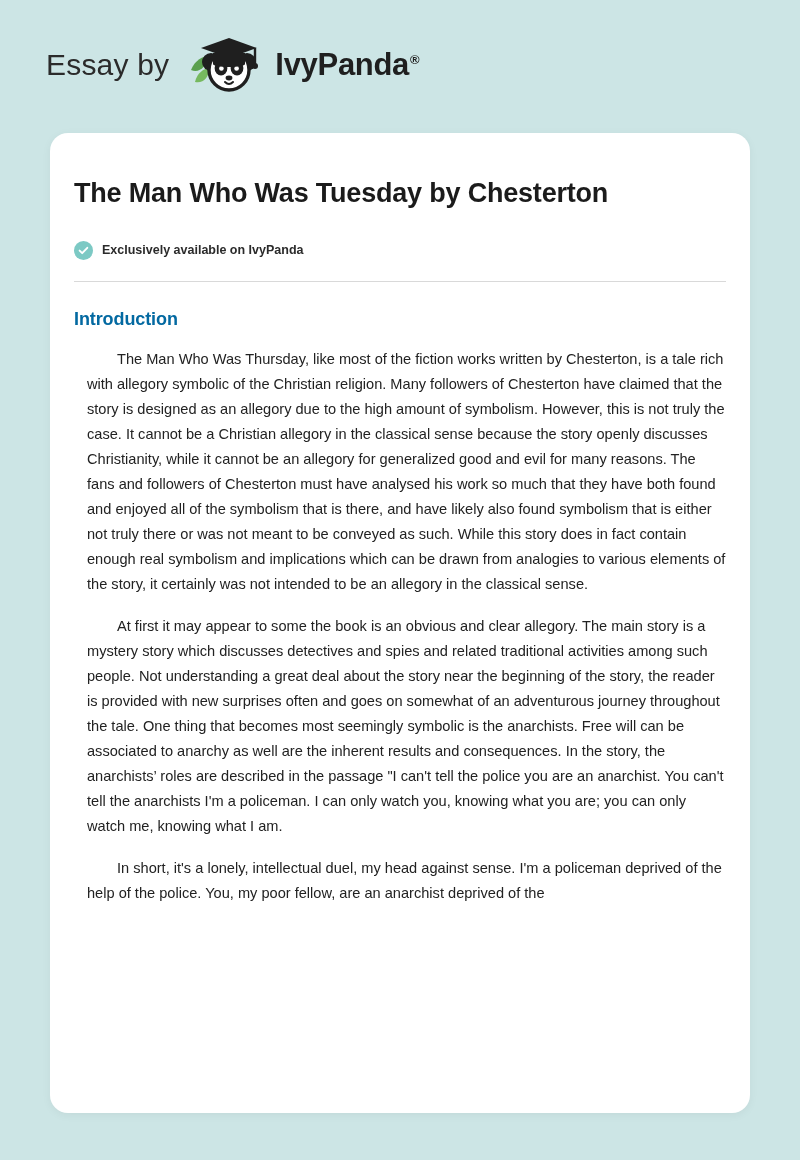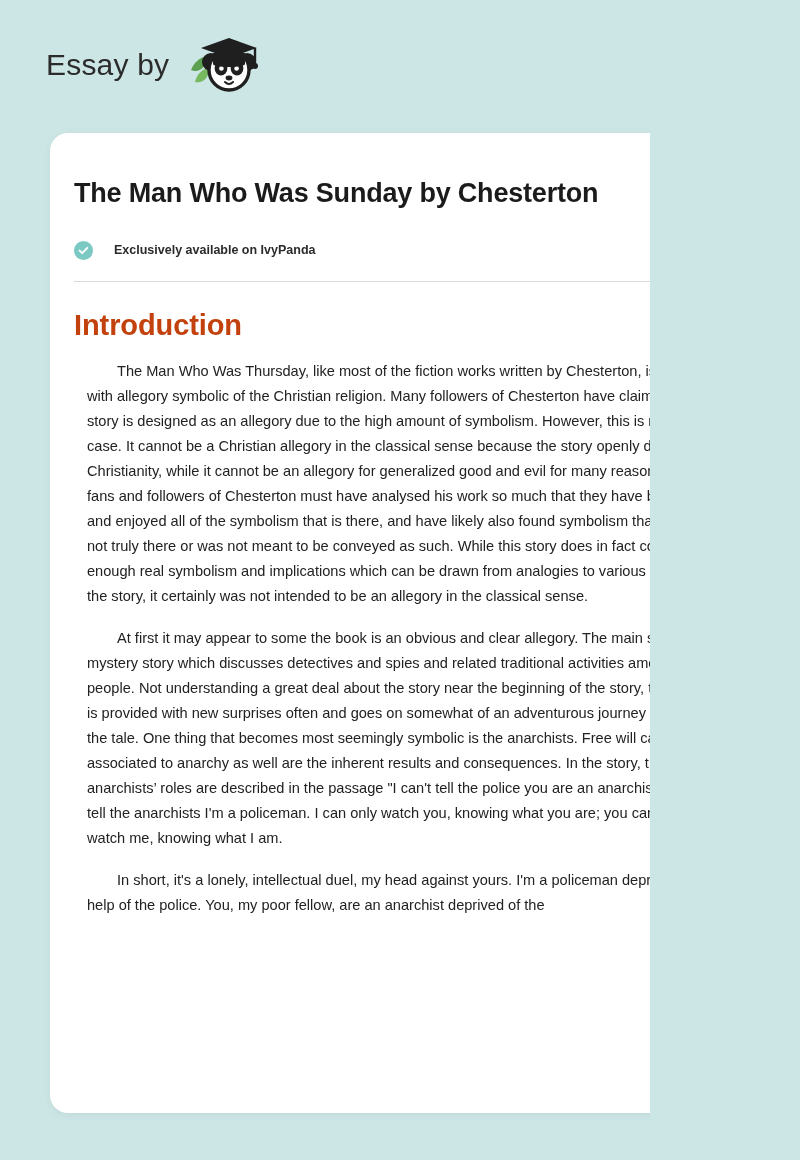--- a/index.html
+++ b/index.html
@@ -8,21 +8,21 @@
   }
   body {
     width: 800px;
     height: 1160px;
     background: #cce5e5;
     font-family: "Liberation Sans", sans-serif;
     -webkit-font-smoothing: antialiased;
   }
   .page {
     position: relative;
-    width: 650px;
+    width: 800px;
     height: 1160px;
     box-sizing: border-box;
     overflow: hidden;
   }
   
   .brand-header {
     display: flex;
     align-items: center;
     padding: 34px 0 0 46px;
     height: 96px;
@@ -80,21 +80,20 @@
     line-height: 1.55;
     font-weight: 700;
     color: #1b1b1b;
     margin: 0 0 0 0;
     letter-spacing: -0.2px;
   }
   .exclusive-row {
     display: flex;
     align-items: center;
     margin-top: 26px;
-    gap: 12px;
   }
   .check-badge {
     width: 19px;
     height: 19px;
     border-radius: 50%;
     background: #7cc9c4;
     display: inline-flex;
     align-items: center;
     justify-content: center;
     margin-right: 9px;
@@ -105,23 +104,23 @@
     font-size: 12.5px;
     font-weight: 700;
     color: #2b2b2b;
   }
   .divider {
     margin-top: 21px;
     border: 0;
     border-top: 1px solid #d9d9d9;
   }
   h2.section-heading {
-    font-size: 29px;
+    font-size: 18px;
     font-weight: 700;
-    color: #c2410c;
+    color: #0369a1;
     margin: 27px 0 0 0;
     letter-spacing: -0.1px;
   }
   p.body-par {
     font-size: 14.6px;
     line-height: 25px;
     color: #222222;
     margin: 17px 0 0 13px;
     text-indent: 30px;
     text-align: left;
@@ -153,39 +152,40 @@
 
           <ellipse cx="44" cy="44" rx="3.4" ry="2.4" fill="#1f1f1f"></ellipse>
           <path d="M40 48 Q44 52 48 48" stroke="#1f1f1f" stroke-width="2" fill="none" stroke-linecap="round"></path>
 
           <path d="M44 4 L72 14 L44 24 L16 14 Z" fill="#1f1f1f"></path>
           <path d="M28 19 L28 30 C28 34 60 34 60 30 L60 19" fill="#1f1f1f"></path>
           <path d="M70 15 L70 30" stroke="#1f1f1f" stroke-width="2.4" stroke-linecap="round"></path>
           <circle cx="70" cy="32" r="3" fill="#1f1f1f"></circle>
         </svg>
       </span>
+      <span class="brand-name"><span>IvyPanda</span><span class="brand-reg">®</span></span>
     </span>
   </div>
 
   <div class="card">
     <div class="card-inner">
-      <h1 class="doc-title">The Man Who Was Sunday by Chesterton</h1>
+      <h1 class="doc-title">The Man Who Was Tuesday by Chesterton</h1>
 
       <div class="exclusive-row">
         <span class="check-badge">
           <svg width="11" height="11" viewBox="0 0 11 11" xmlns="http://www.w3.org/2000/svg">
             <path d="M1.6 5.6 L4.2 8.2 L9.3 2.8" stroke="#ffffff" stroke-width="1.9" fill="none" stroke-linecap="round" stroke-linejoin="round"></path>
           </svg>
         </span>
         <span class="exclusive-text">Exclusively available on IvyPanda</span>
       </div>
 
       <hr class="divider">
 
       <h2 class="section-heading">Introduction</h2>
       <p class="body-par">The Man Who Was Thursday, like most of the fiction works written by Chesterton, is a tale rich with allegory symbolic of the Christian religion. Many followers of Chesterton have claimed that the story is designed as an allegory due to the high amount of symbolism. However, this is not truly the case. It cannot be a Christian allegory in the classical sense because the story openly discusses Christianity, while it cannot be an allegory for generalized good and evil for many reasons. The fans and followers of Chesterton must have analysed his work so much that they have both found and enjoyed all of the symbolism that is there, and have likely also found symbolism that is either not truly there or was not meant to be conveyed as such. While this story does in fact contain enough real symbolism and implications which can be drawn from analogies to various elements of the story, it certainly was not intended to be an allegory in the classical sense.</p>
 
       <p class="body-par">At first it may appear to some the book is an obvious and clear allegory. The main story is a mystery story which discusses detectives and spies and related traditional activities among such people. Not understanding a great deal about the story near the beginning of the story, the reader is provided with new surprises often and goes on somewhat of an adventurous journey throughout the tale. One thing that becomes most seemingly symbolic is the anarchists. Free will can be associated to anarchy as well are the inherent results and consequences. In the story, the anarchists’ roles are described in the passage "I can't tell the police you are an anarchist. You can't tell the anarchists I'm a policeman. I can only watch you, knowing what you are; you can only watch me, knowing what I am.</p>
-      <p class="body-par">In short, it's a lonely, intellectual duel, my head against yours. I'm a policeman deprived of the help of the police. You, my poor fellow, are an anarchist deprived of the</p>
+      <p class="body-par">In short, it's a lonely, intellectual duel, my head against sense. I'm a policeman deprived of the help of the police. You, my poor fellow, are an anarchist deprived of the</p>
     </div>
   </div>
 
 </div>
 
 </body></html>

